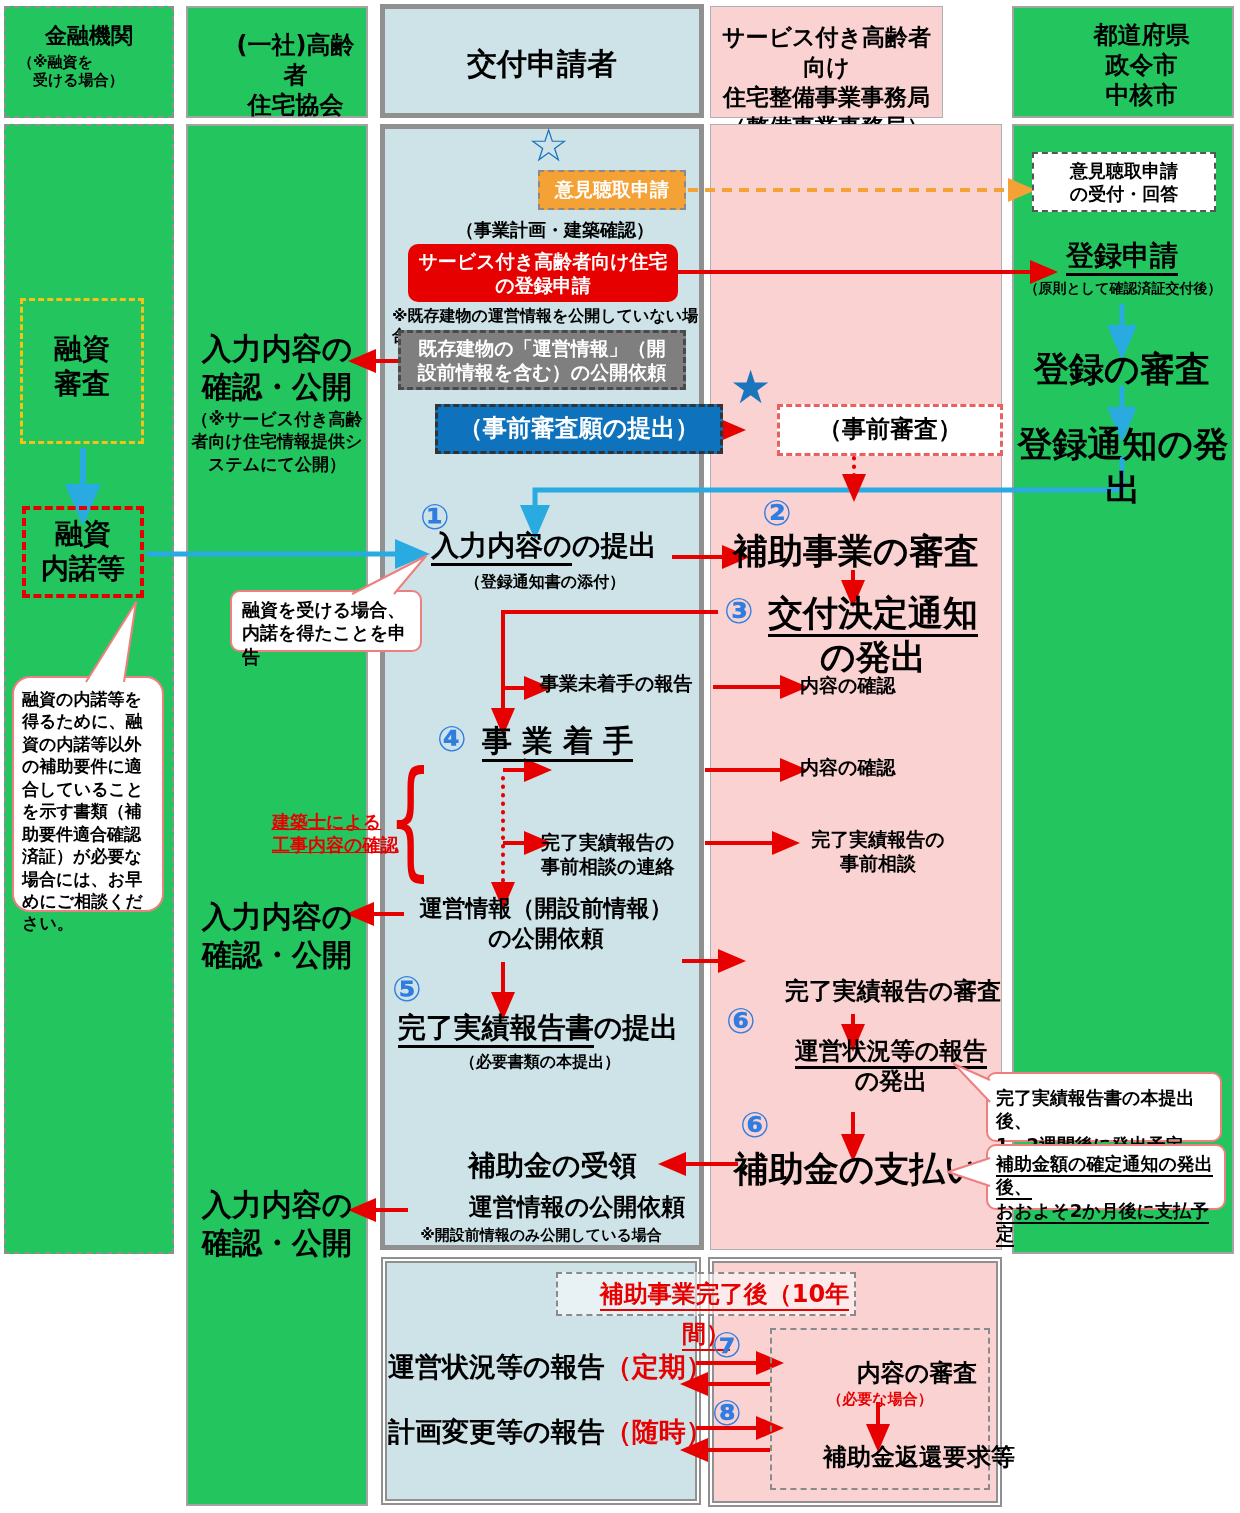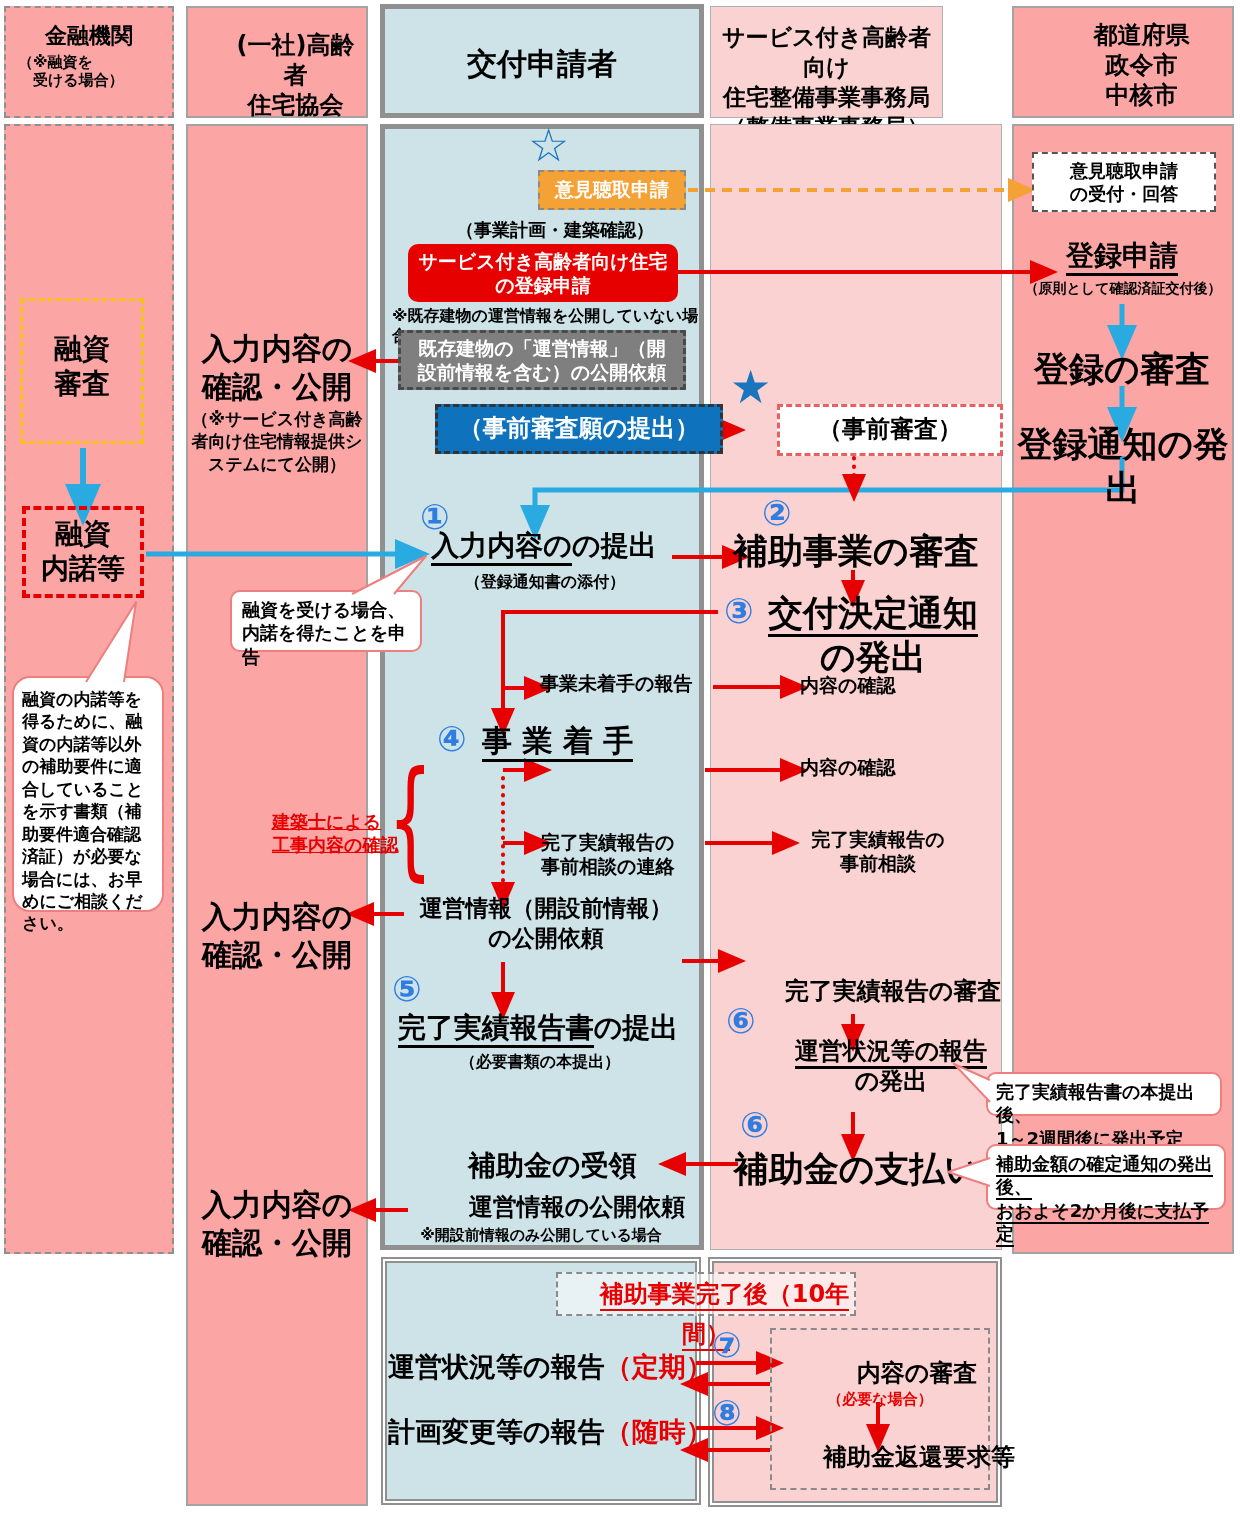--- a/index.html
+++ b/index.html
@@ -4,21 +4,21 @@
 <style>
   html,body{margin:0;padding:0;background:#fff;}
   #canvas{position:relative;width:1240px;height:1513px;background:#fff;overflow:hidden;
           font-family:"DejaVu Sans",sans-serif;color:#000;}
   .abs{position:absolute;}
   .b{font-weight:700;}
   .pre{white-space:pre-line;}
   .ctr{text-align:center;}
   .z1{z-index:1;} .z5{z-index:5;} .z10{z-index:10;} .z20{z-index:20;} .z25{z-index:25;}
   
-  .colbox{box-sizing:border-box;background:#fca5a5;}
+  .colbox{box-sizing:border-box;background:#22c55e;}
   .dash1{border:2px dashed #8f8f8f;}
   .solid2{border:2px solid #a3a3a3;}
   .thick{border:5px solid var(--c-border,#909090);}
   .thin4{border:1px solid #b0b0b0;}
   .dbl{border:2px solid var(--c-border,#909090);
        box-shadow:inset 0 0 0 2px #fff, inset 0 0 0 4px var(--c-border,#909090);}
   .bgblue{background:var(--c-lightblue,#cde3e8);}
   .bgpink{background:var(--c-pink,#fad2d2);}
   
   .t30{font-size:30px;line-height:1.25;}
@@ -199,21 +199,21 @@
   <div class="abs z10 cnum" style="left:740px;top:1108px;">⑥</div>
   <div class="abs z10 ctr t26 b" style="left:732px;top:1148px;width:250px;">補助金の支払い</div>
 
   <div class="abs z10 ctr pre t18 b" style="left:1032px;top:152px;width:184px;height:60px;box-sizing:border-box;background:#fff;border:2px dashed #555;padding-top:5px;"><span class="pre">意見聴取申請
 の受付・回答</span></div>
   <div class="abs z10 ctr t28 b" style="left:1022px;top:238px;width:200px;"><span class="u3">登録申請</span></div>
   <div class="abs z10 ctr t14 b" style="left:1014px;top:280px;width:218px;">（原則として確認済証交付後）</div>
   <div class="abs z10 ctr t26 b" style="left:1022px;top:348px;width:200px;">登録の審査</div>
   <div class="abs z10 ctr t26 b" style="left:1014px;top:423px;width:218px;">登録通知の発出</div>
 
-  <div class="abs z20 bubble t18 b" style="left:986px;top:1072px;width:236px;height:44px;padding:6px 8px;box-sizing:border-box;border-radius:10px;">
+  <div class="abs z20 bubble t18 b" style="left:986px;top:1072px;width:236px;height:70px;padding:12px 8px;box-sizing:border-box;border-radius:10px;">
     <span>完了実績報告書の本提出後、</span><br>
     <span class="u2">1～2週間後に発出予定</span>
   </div>
   <div class="abs z20 bubble t18 b" style="left:986px;top:1144px;width:240px;height:66px;padding:6px 8px;box-sizing:border-box;border-radius:10px;">
     <span class="u2">補助金額の確定通知の発出後、</span><br>
     <span class="u2">おおよそ2か月後に支払予定</span>
   </div>
 
   <div class="abs z10 ctr" style="left:556px;top:1272px;width:300px;height:44px;box-sizing:border-box;border:2px dashed #8a8a8a;background:rgba(255,255,255,0.55);">
     <span class="t24 b red" style="line-height:40px;"><span class="u2">補助事業完了後（10年間）</span></span>

